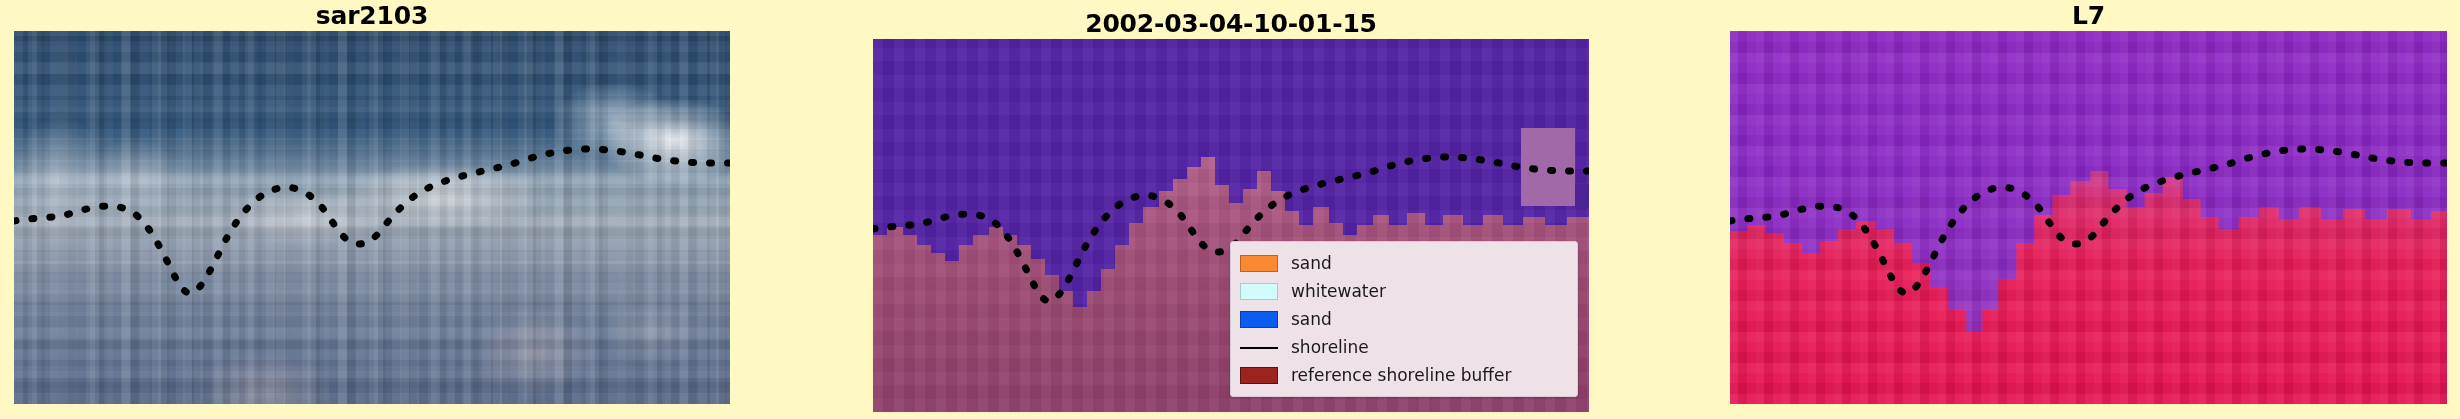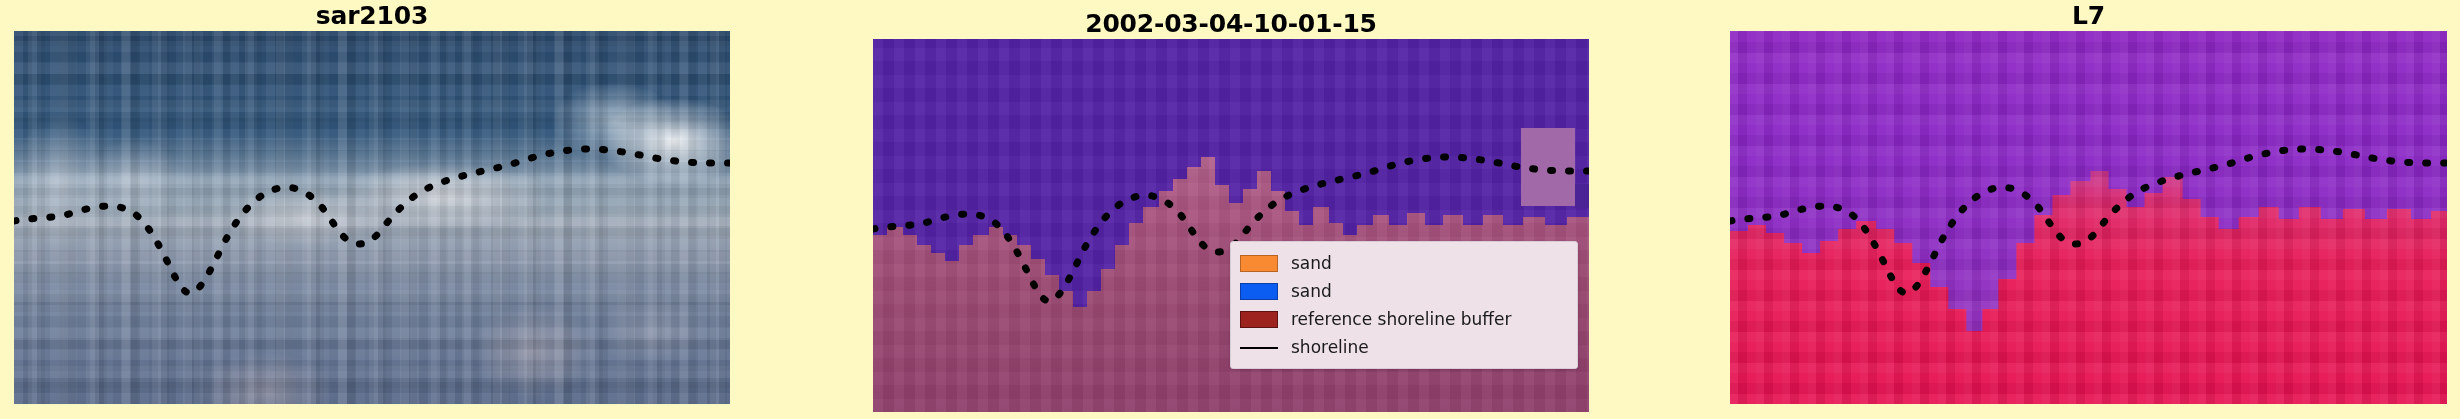--- a/index.html
+++ b/index.html
@@ -281,30 +281,34 @@
              C534,122 554,118 574,118 C596,118 616,122 636,126 C656,130 676,132 696,132
              L716,132"></path>
       </svg>
 
       <div class="legend">
         <div class="legend-row">
           <span class="legend-swatch" style="background:#f98a32;border:1px solid #b96420;"></span>
           <span class="legend-label">sand</span>
         </div>
         <div class="legend-row">
+          <span class="legend-swatch" style="background:#d2fbfb;border:1px solid #a7cccc;"></span>
+          <span class="legend-label">whitewater</span>
+        </div>
+        <div class="legend-row">
           <span class="legend-swatch" style="background:#0b5cf0;border:1px solid #0b3ea8;"></span>
           <span class="legend-label">sand</span>
         </div>
         <div class="legend-row">
+          <span class="legend-line"></span>
+          <span class="legend-label">shoreline</span>
+        </div>
+        <div class="legend-row">
           <span class="legend-swatch" style="background:#9c231e;border:1px solid #5e120f;"></span>
           <span class="legend-label">reference shoreline buffer</span>
-        </div>
-        <div class="legend-row">
-          <span class="legend-line"></span>
-          <span class="legend-label">shoreline</span>
         </div>
       </div>
 
     </div>
   </div>
 
   <div class="panel" id="panel3" style="top:0;height:419px;">
     <div class="panel-title">L7</div>
     <div class="axes">
       <div class="img-layer" style="background:linear-gradient(to bottom,#8f27c4 0%,#8a26c6 30%,#8b2ac2 60%,#9a34bb 100%);"></div>

